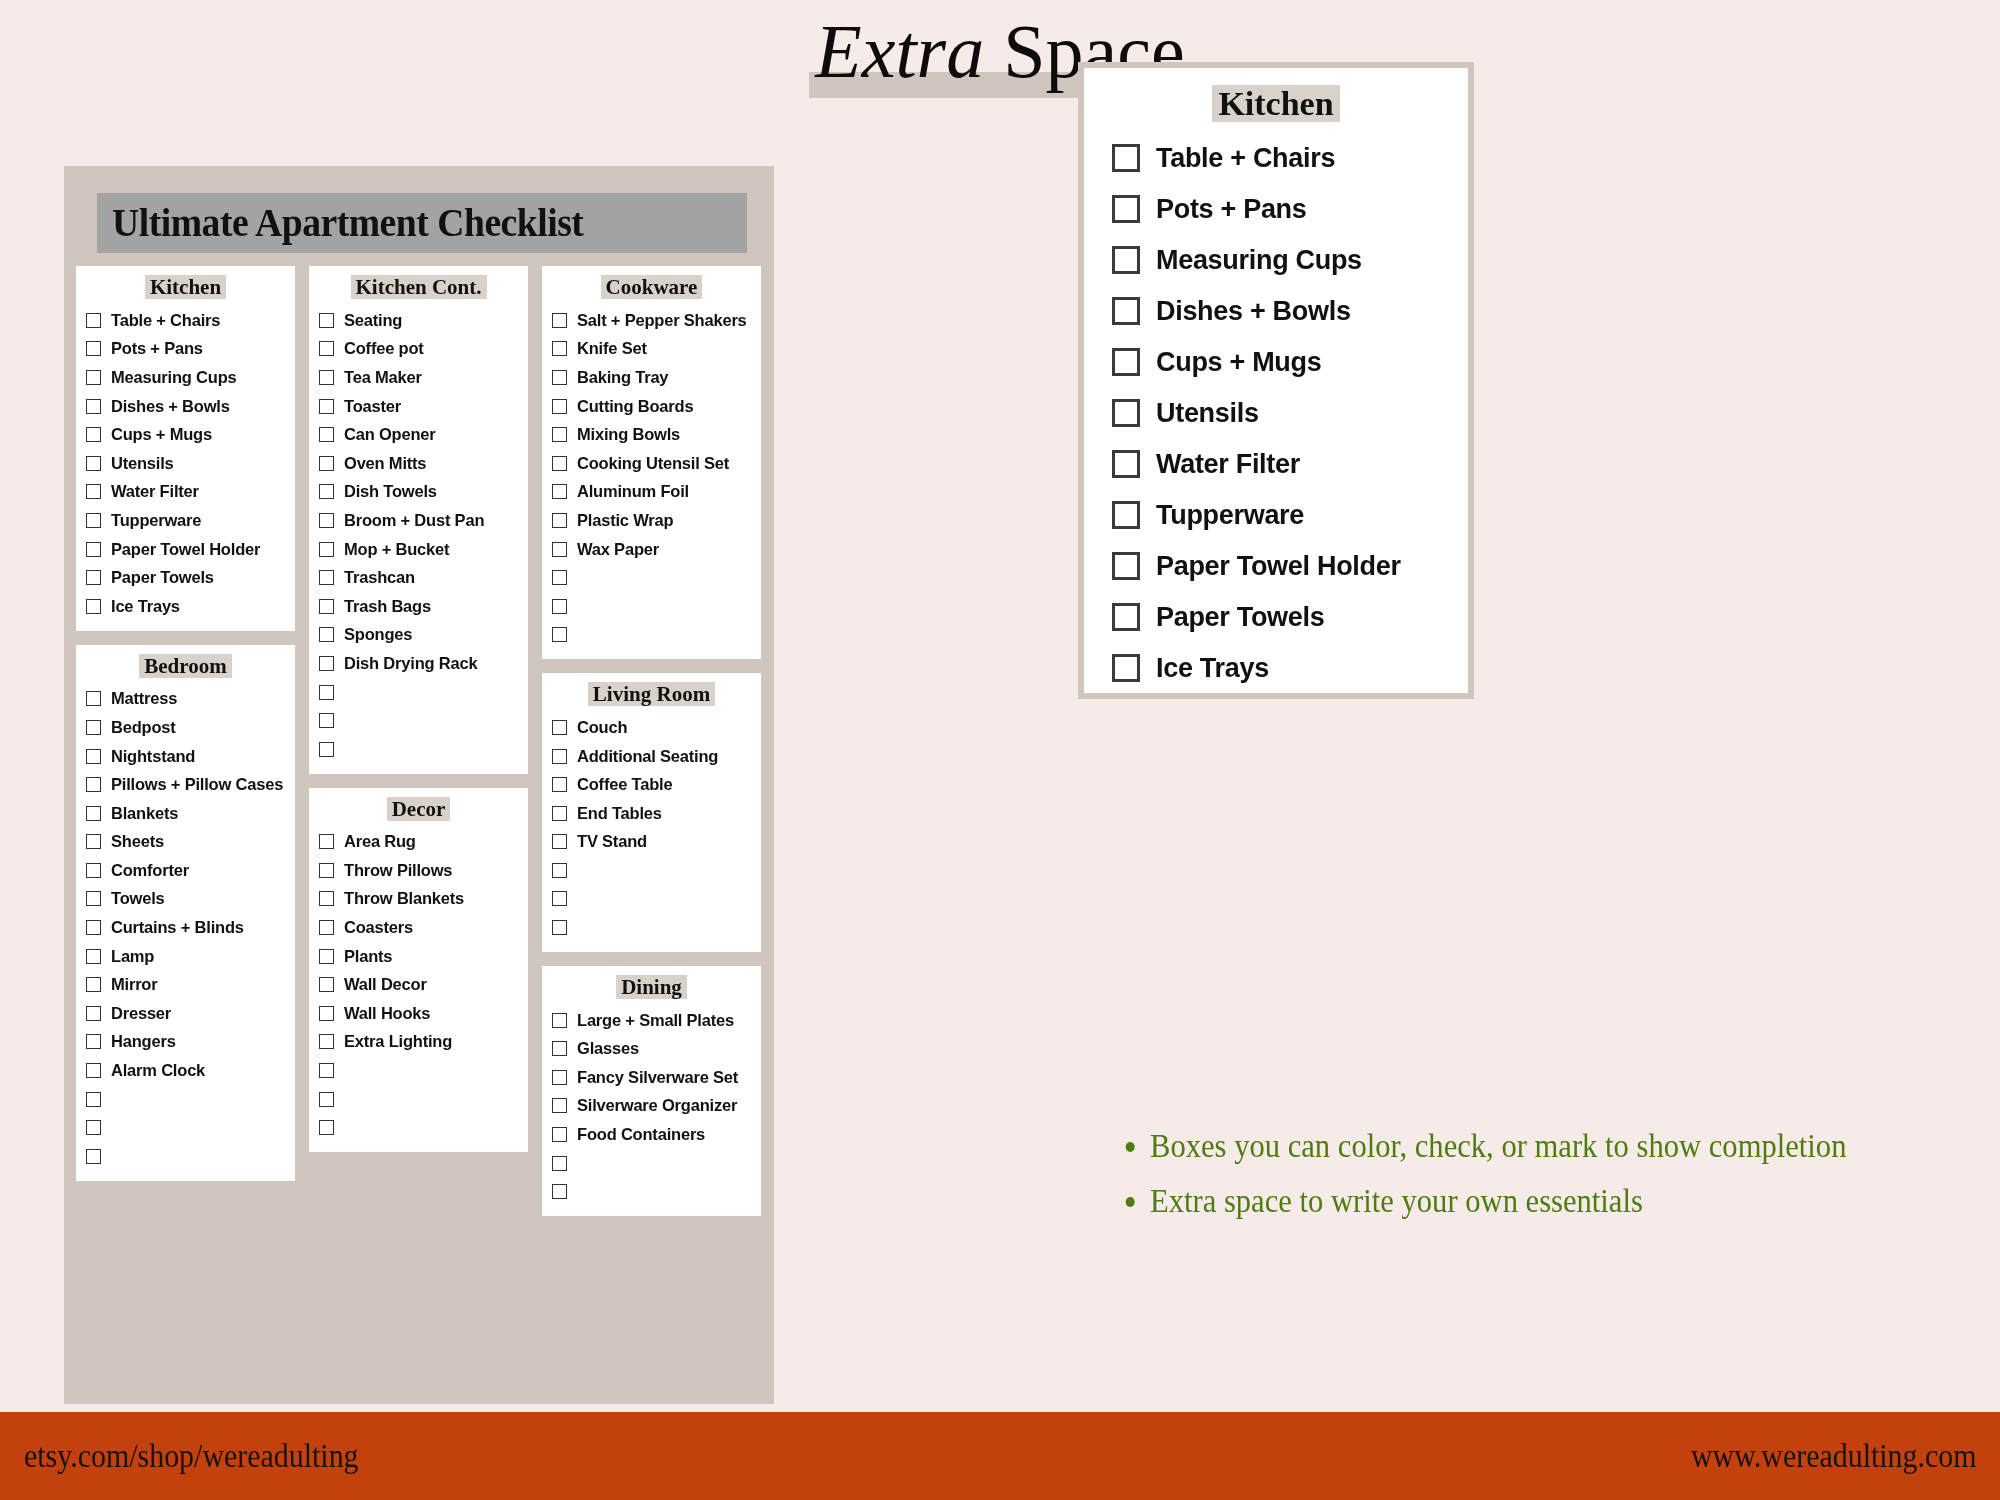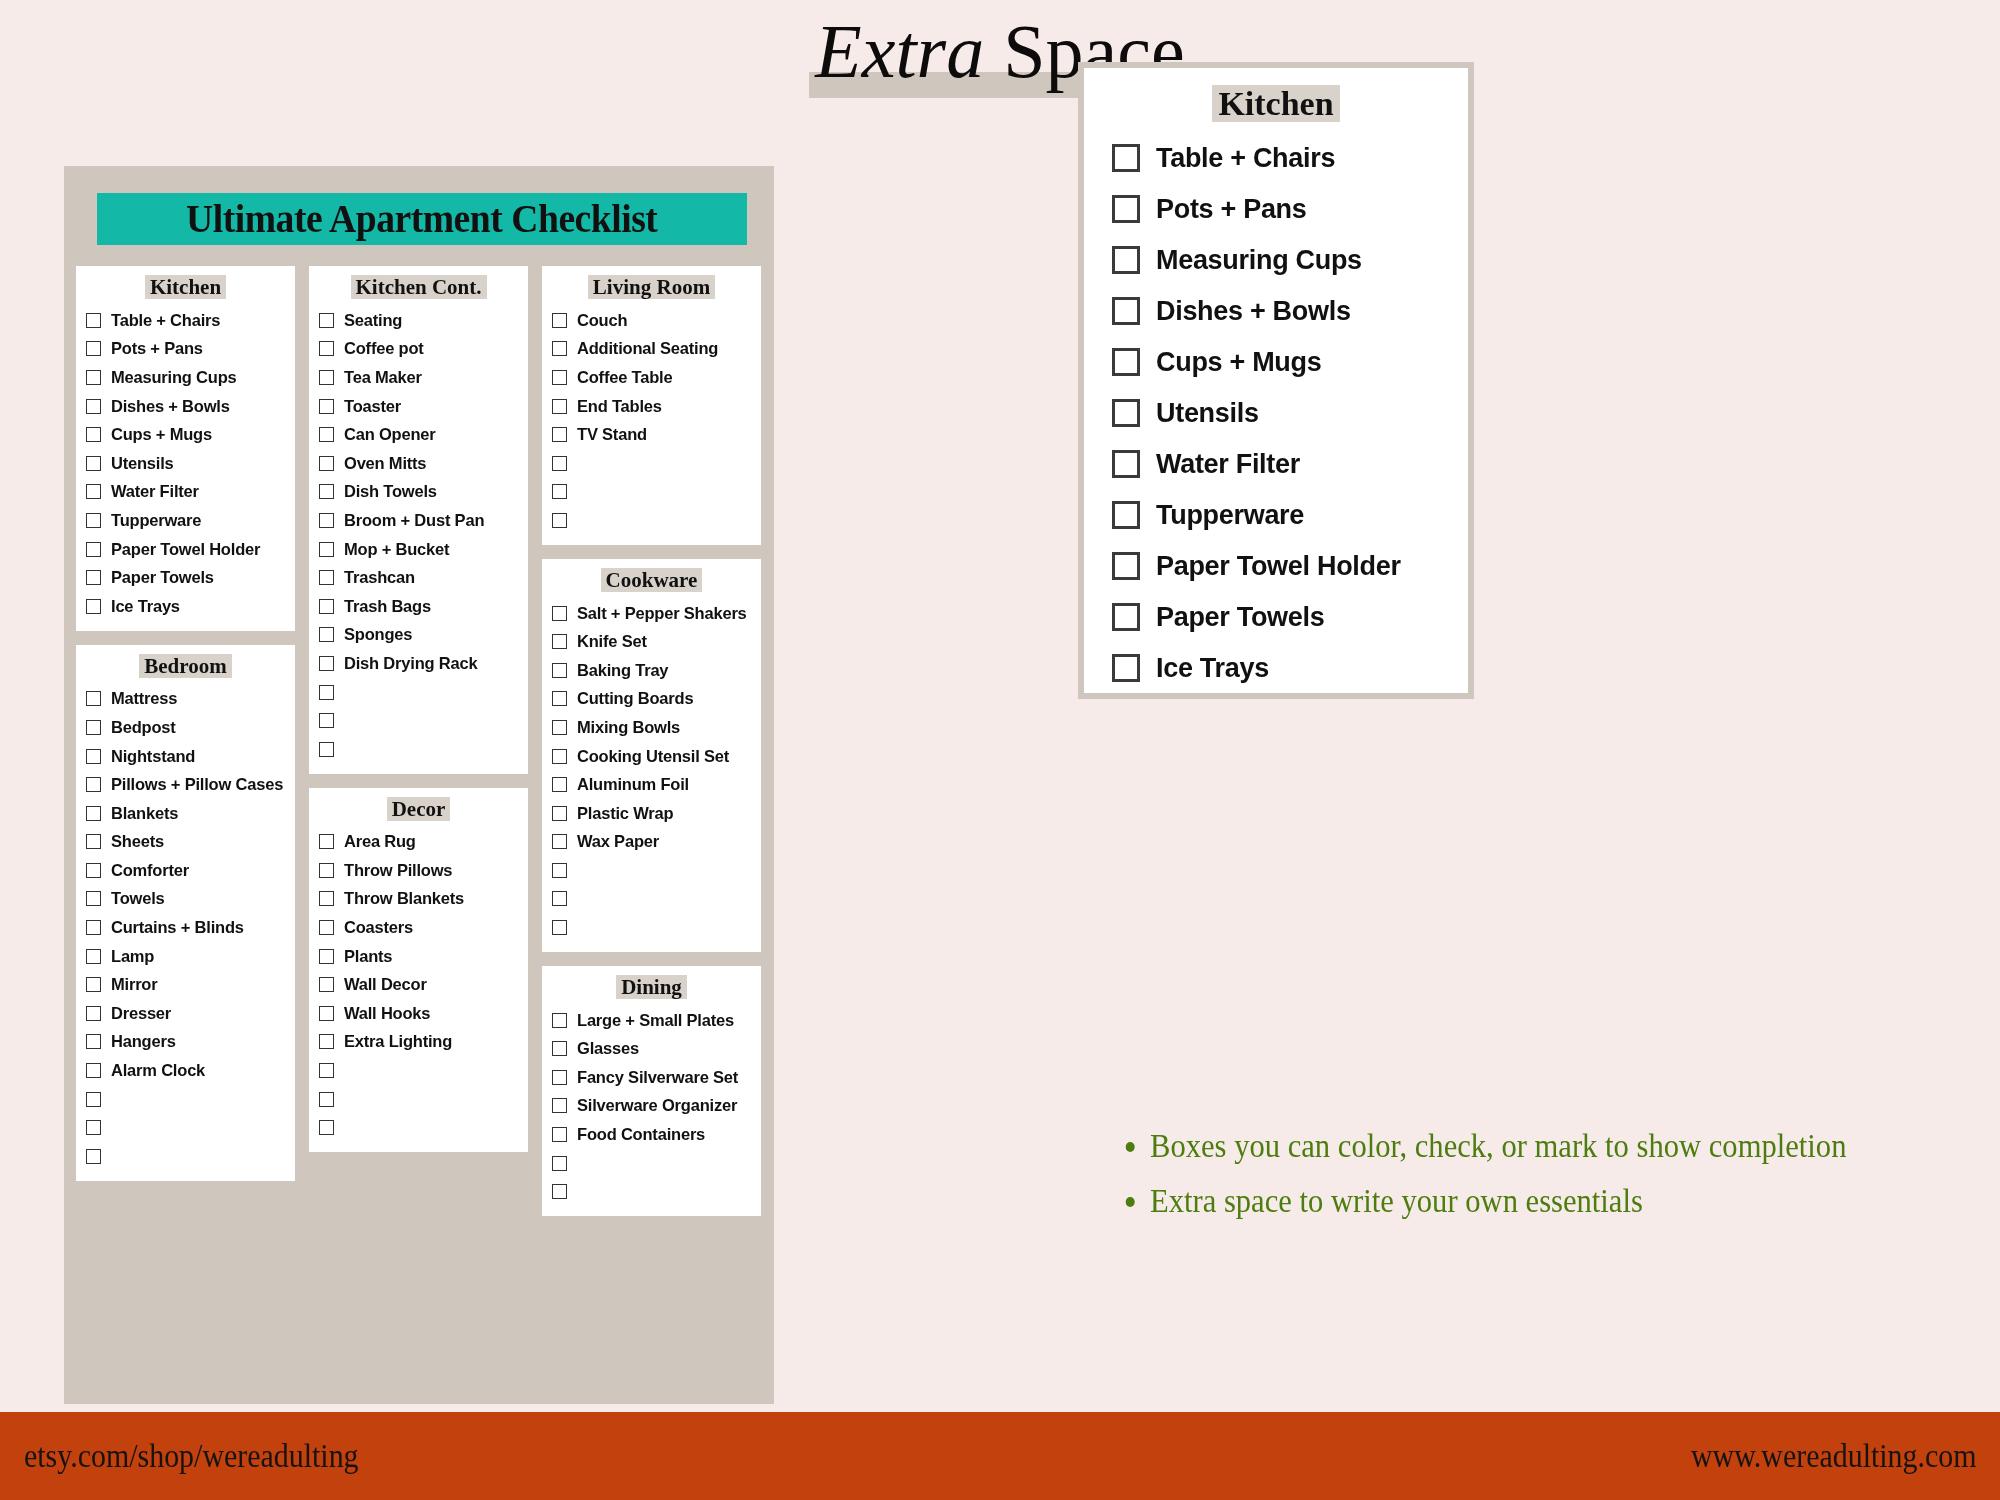--- a/index.html
+++ b/index.html
@@ -26,22 +26,22 @@
     position:absolute;left:0;right:-4px;bottom:-4px;height:26px;
     background:#cfc6bd;z-index:-1;
   }
   
   .card{
     position:absolute;left:64px;top:166px;width:710px;height:1238px;
     background:#cfc6bd;
     padding:0;box-sizing:border-box;overflow:hidden;
   }
   .card-title-bar{
-    position:absolute;left:33px;top:27px;width:650px;height:52px;
-    background:#14b8a6;display:flex;align-items:center;justify-content:center;
+    position:absolute;left:33px;top:27px;width:650px;height:60px;
+    background:#a3a3a3;display:flex;align-items:center;
   }
   .card-title{
     font-family:"Liberation Serif", serif;font-weight:bold;
     font-size:40px;line-height:44px;color:#111;letter-spacing:-0.5px;
     white-space:nowrap;
     transform:scaleX(0.94);
   }
   .columns{
     position:absolute;left:12px;top:100px;width:686px;bottom:0;
     display:flex;gap:14px;
@@ -356,91 +356,91 @@
             <div class="row-label"></div>
           </div>
           <div class="row">
             <div class="box"></div>
             <div class="row-label"></div>
           </div>
         </div>
       </div>
       <div class="col">
         <div class="panel">
+          <div class="panel-head"><span>Cookware</span></div>
+          <div class="row">
+            <div class="box"></div>
+            <div class="row-label">Salt + Pepper Shakers</div>
+          </div>
+          <div class="row">
+            <div class="box"></div>
+            <div class="row-label">Knife Set</div>
+          </div>
+          <div class="row">
+            <div class="box"></div>
+            <div class="row-label">Baking Tray</div>
+          </div>
+          <div class="row">
+            <div class="box"></div>
+            <div class="row-label">Cutting Boards</div>
+          </div>
+          <div class="row">
+            <div class="box"></div>
+            <div class="row-label">Mixing Bowls</div>
+          </div>
+          <div class="row">
+            <div class="box"></div>
+            <div class="row-label">Cooking Utensil Set</div>
+          </div>
+          <div class="row">
+            <div class="box"></div>
+            <div class="row-label">Aluminum Foil</div>
+          </div>
+          <div class="row">
+            <div class="box"></div>
+            <div class="row-label">Plastic Wrap</div>
+          </div>
+          <div class="row">
+            <div class="box"></div>
+            <div class="row-label">Wax Paper</div>
+          </div>
+          <div class="row">
+            <div class="box"></div>
+            <div class="row-label"></div>
+          </div>
+          <div class="row">
+            <div class="box"></div>
+            <div class="row-label"></div>
+          </div>
+          <div class="row">
+            <div class="box"></div>
+            <div class="row-label"></div>
+          </div>
+        </div>
+        <div class="panel">
           <div class="panel-head"><span>Living Room</span></div>
           <div class="row">
             <div class="box"></div>
             <div class="row-label">Couch</div>
           </div>
           <div class="row">
             <div class="box"></div>
             <div class="row-label">Additional Seating</div>
           </div>
           <div class="row">
             <div class="box"></div>
             <div class="row-label">Coffee Table</div>
           </div>
           <div class="row">
             <div class="box"></div>
             <div class="row-label">End Tables</div>
           </div>
           <div class="row">
             <div class="box"></div>
             <div class="row-label">TV Stand</div>
-          </div>
-          <div class="row">
-            <div class="box"></div>
-            <div class="row-label"></div>
-          </div>
-          <div class="row">
-            <div class="box"></div>
-            <div class="row-label"></div>
-          </div>
-          <div class="row">
-            <div class="box"></div>
-            <div class="row-label"></div>
-          </div>
-        </div>
-        <div class="panel">
-          <div class="panel-head"><span>Cookware</span></div>
-          <div class="row">
-            <div class="box"></div>
-            <div class="row-label">Salt + Pepper Shakers</div>
-          </div>
-          <div class="row">
-            <div class="box"></div>
-            <div class="row-label">Knife Set</div>
-          </div>
-          <div class="row">
-            <div class="box"></div>
-            <div class="row-label">Baking Tray</div>
-          </div>
-          <div class="row">
-            <div class="box"></div>
-            <div class="row-label">Cutting Boards</div>
-          </div>
-          <div class="row">
-            <div class="box"></div>
-            <div class="row-label">Mixing Bowls</div>
-          </div>
-          <div class="row">
-            <div class="box"></div>
-            <div class="row-label">Cooking Utensil Set</div>
-          </div>
-          <div class="row">
-            <div class="box"></div>
-            <div class="row-label">Aluminum Foil</div>
-          </div>
-          <div class="row">
-            <div class="box"></div>
-            <div class="row-label">Plastic Wrap</div>
-          </div>
-          <div class="row">
-            <div class="box"></div>
-            <div class="row-label">Wax Paper</div>
           </div>
           <div class="row">
             <div class="box"></div>
             <div class="row-label"></div>
           </div>
           <div class="row">
             <div class="box"></div>
             <div class="row-label"></div>
           </div>
           <div class="row">

